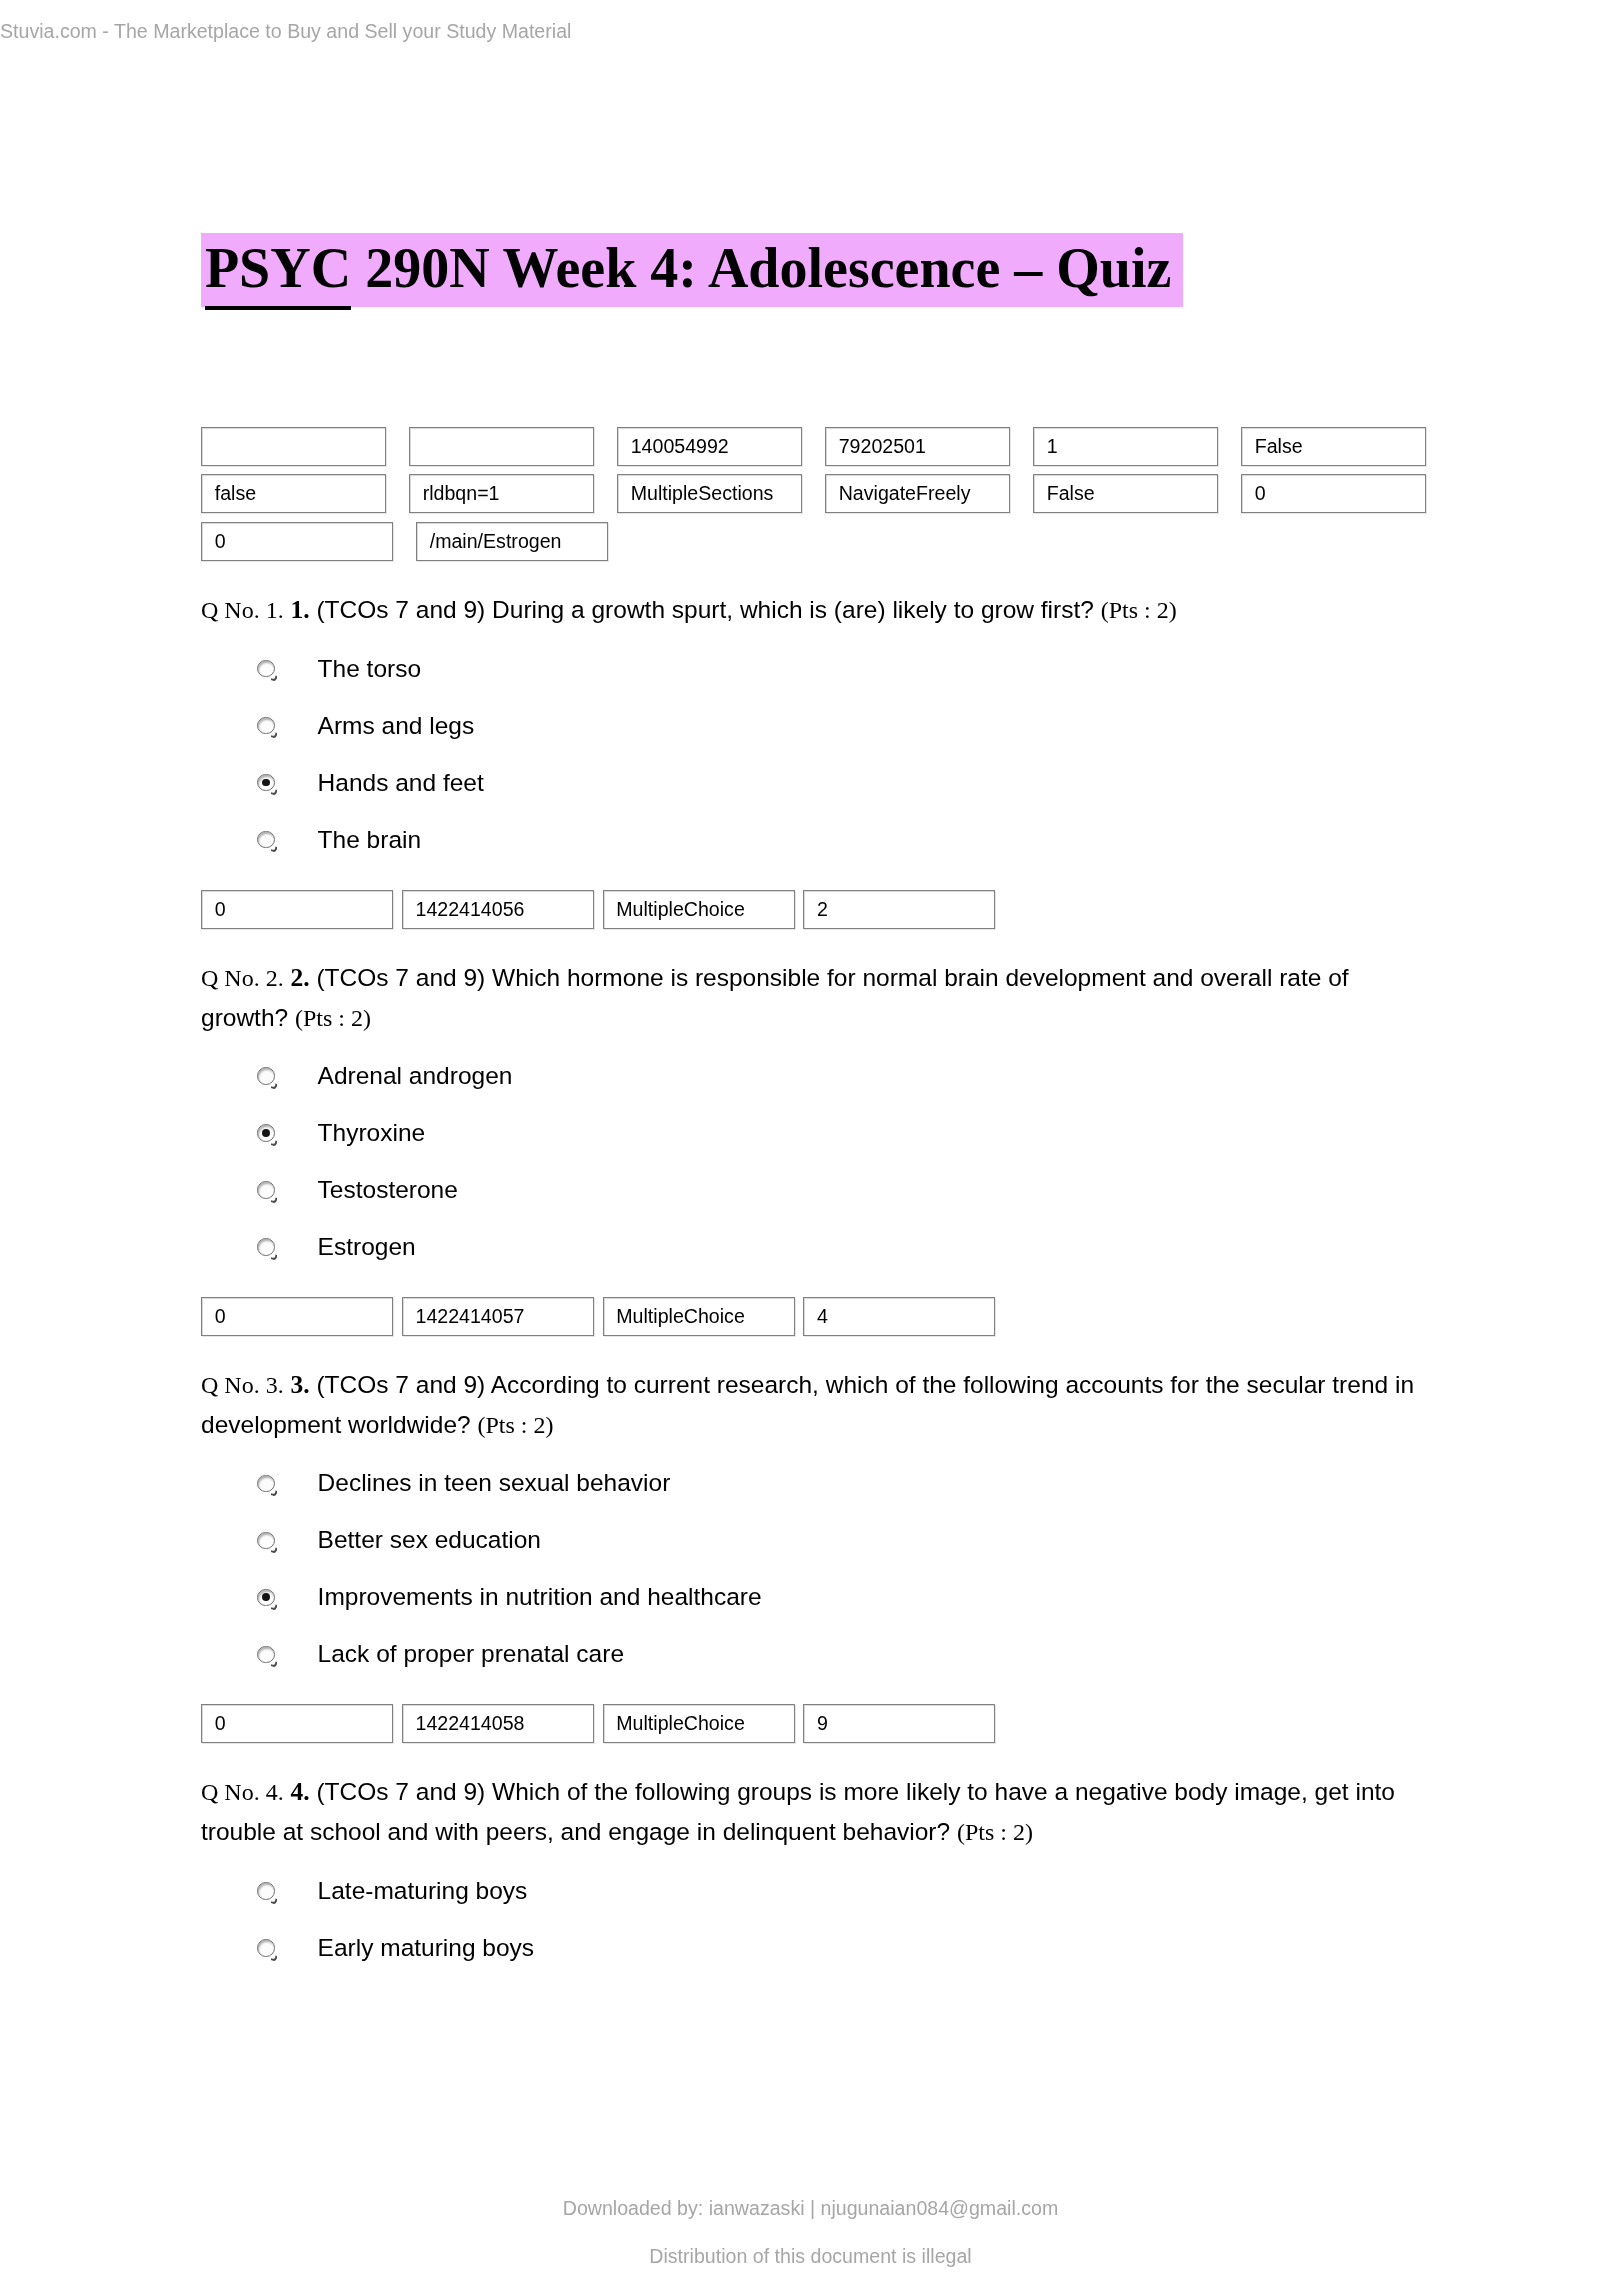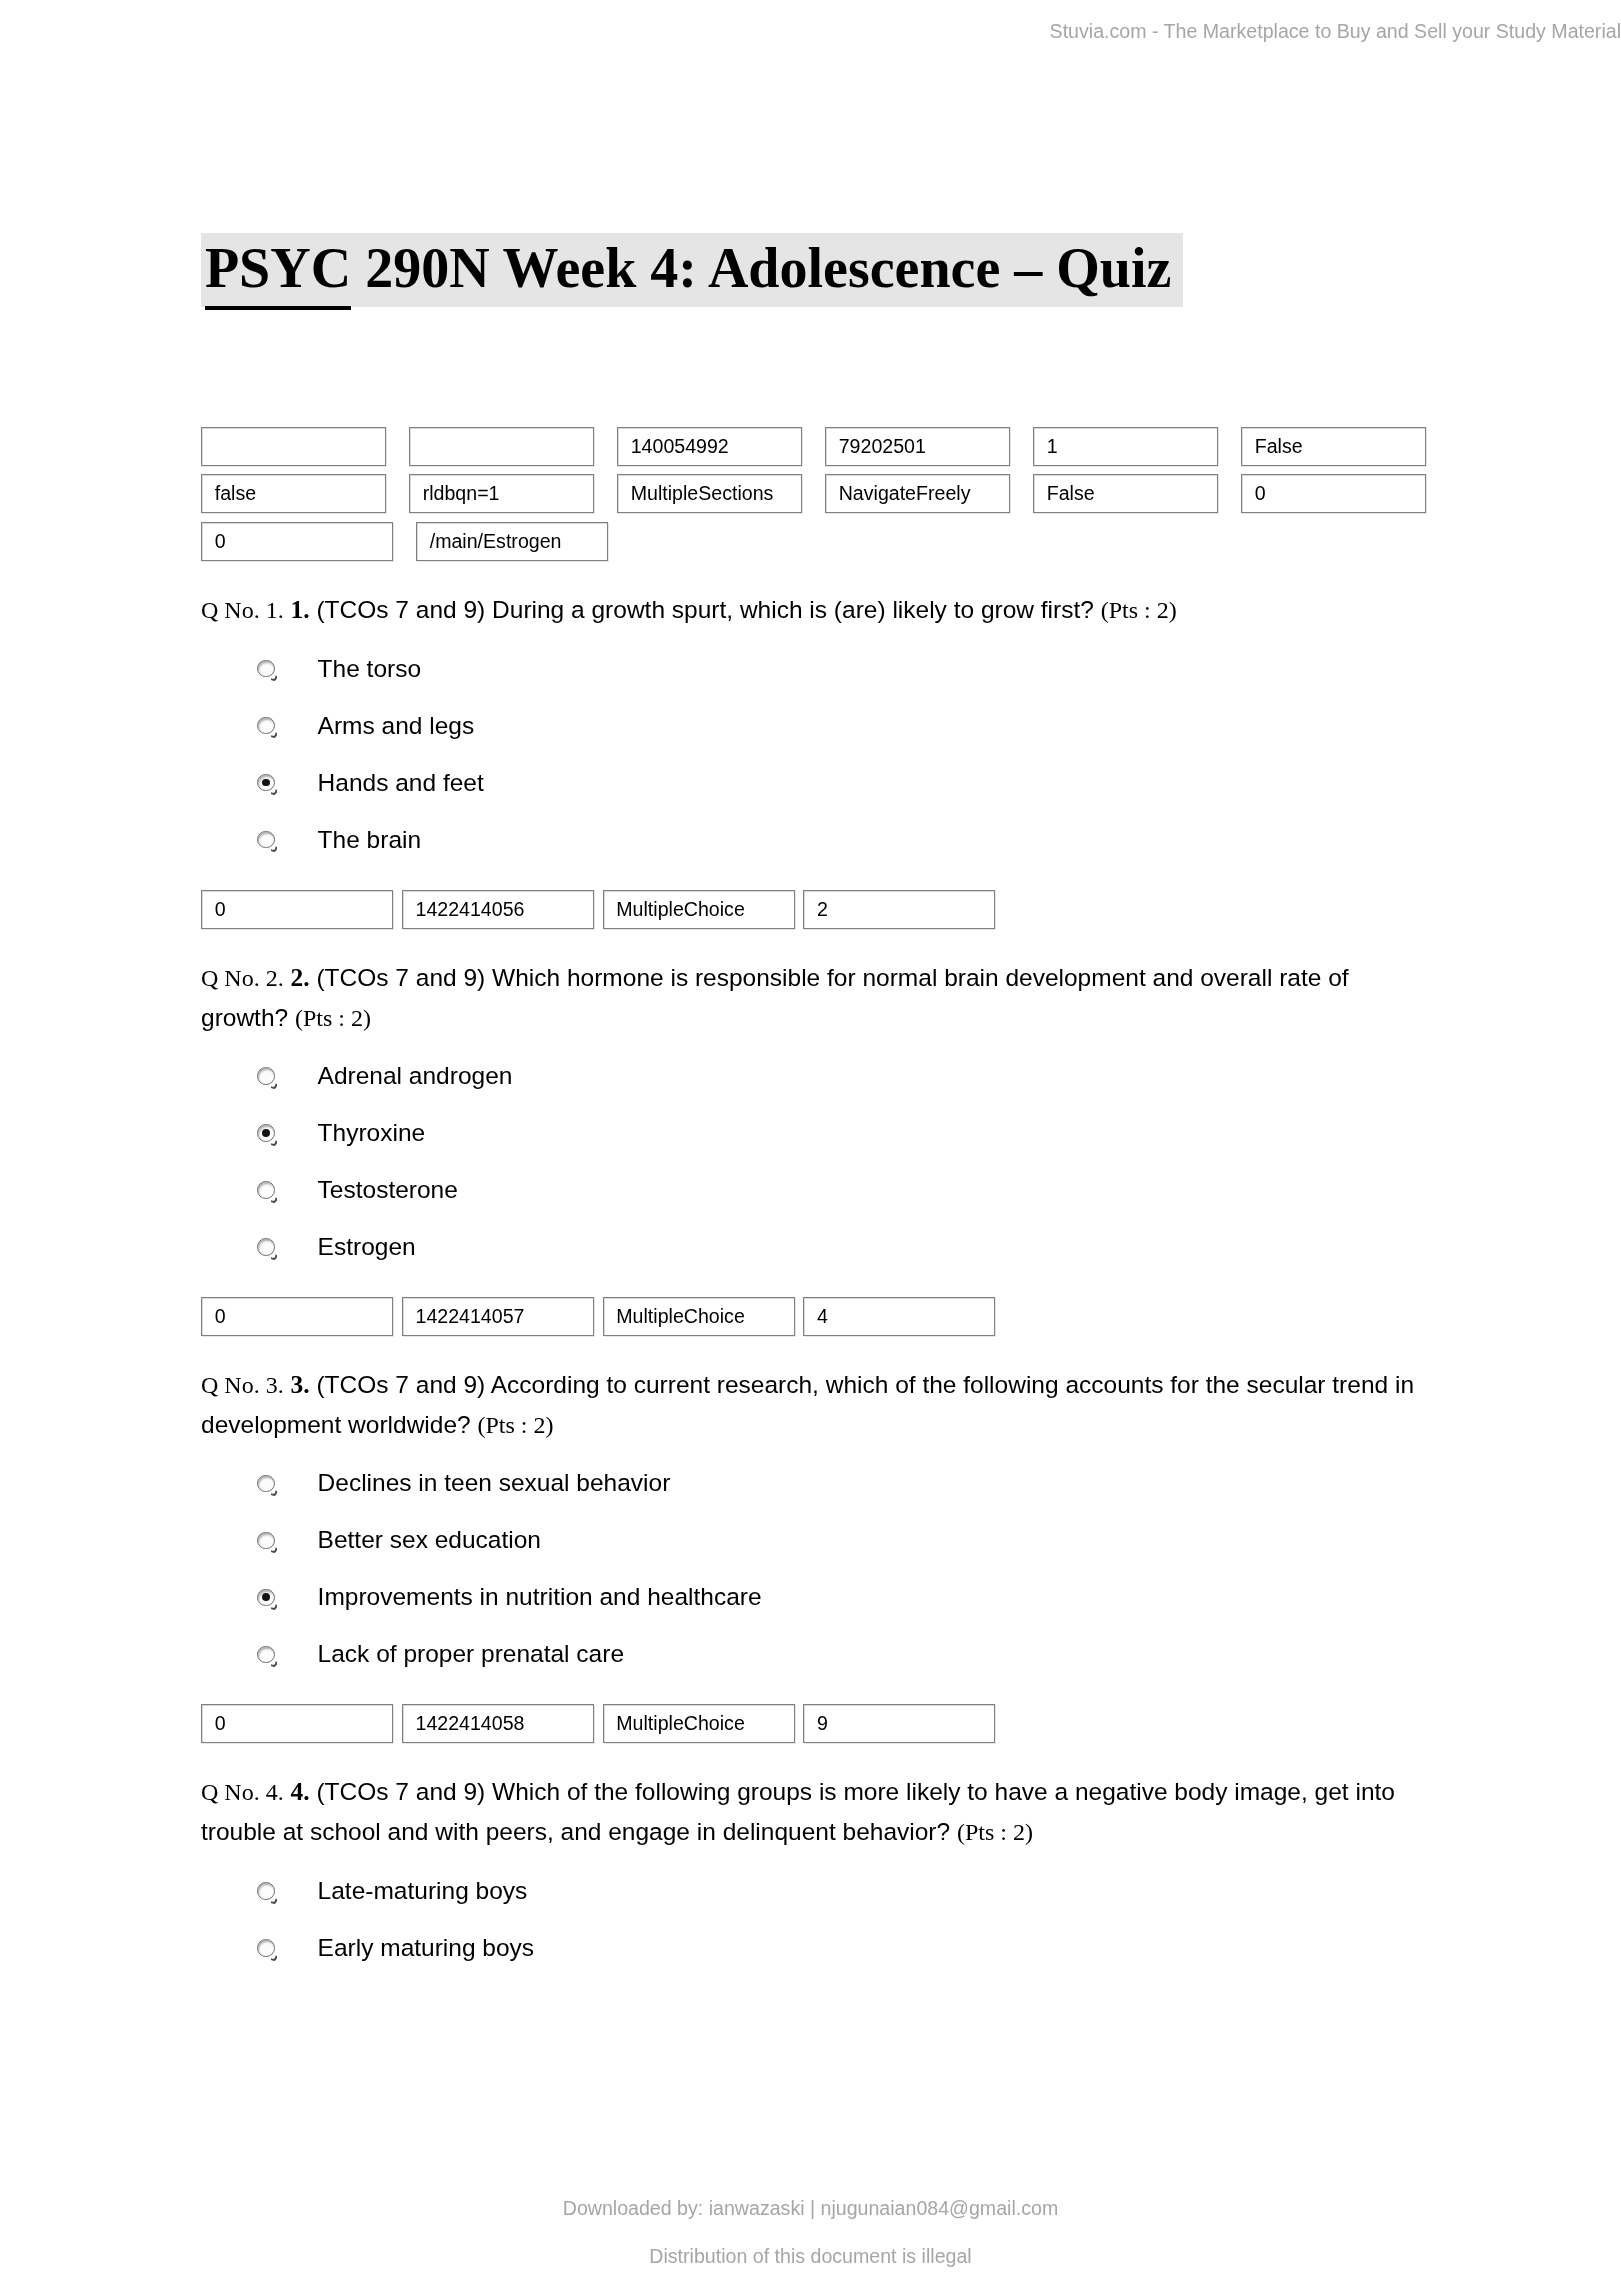--- a/index.html
+++ b/index.html
@@ -6,21 +6,21 @@
   html, body { margin: 0; padding: 0; }
   body {
     width: 1621px; height: 2293px;
     background: #ffffff; color: #000;
     font-family: "Liberation Sans", sans-serif;
   }
   .page { position: relative; width: 1621px; height: 2293px; overflow: hidden; background:#fff; }
 
   .doc-header {
     position: absolute; top: 19.6px; left: 0; width: 100%;
-    text-align: right; font-size: 19.6px; color: #a6a6a6;
+    text-align: left; font-size: 19.6px; color: #a6a6a6;
   }
 
   .content { position: absolute; top: 0; left: 201px; width: 1225px; padding-top: 233px; }
 
   h1.title-line { margin: 0; font-weight: normal; }
   .title-highlight {
     display: inline-block;
     font-family: "Liberation Serif", serif;
     font-weight: bold;
     font-size: 56px; line-height: 59px;
@@ -81,21 +81,21 @@
 </head>
 <body>
 
 <div class="page">
 
   <div class="doc-header">Stuvia.com - The Marketplace to Buy and Sell your Study Material</div>
 
   <div class="content">
 
     <h1 class="title-line">
-      <span class="title-highlight" style="background-color: #e5e5e5;"><span class="title-word-underlined">PSYC</span><span> 290N Week 4: Adolescence – Quiz</span></span>
+      <span class="title-highlight" style="background-color: #f0abfc;"><span class="title-word-underlined">PSYC</span><span> 290N Week 4: Adolescence – Quiz</span></span>
     </h1>
 
     <div class="meta-table">
       <div class="trow">
         <div class="cell"></div>
         <div class="cell"></div>
         <div class="cell">140054992</div>
         <div class="cell">79202501</div>
         <div class="cell">1</div>
         <div class="cell">False</div>

